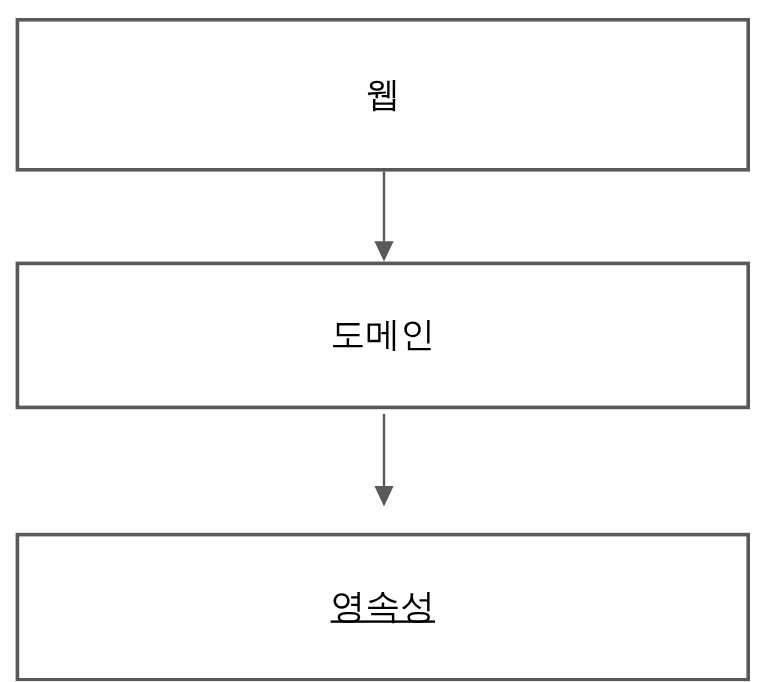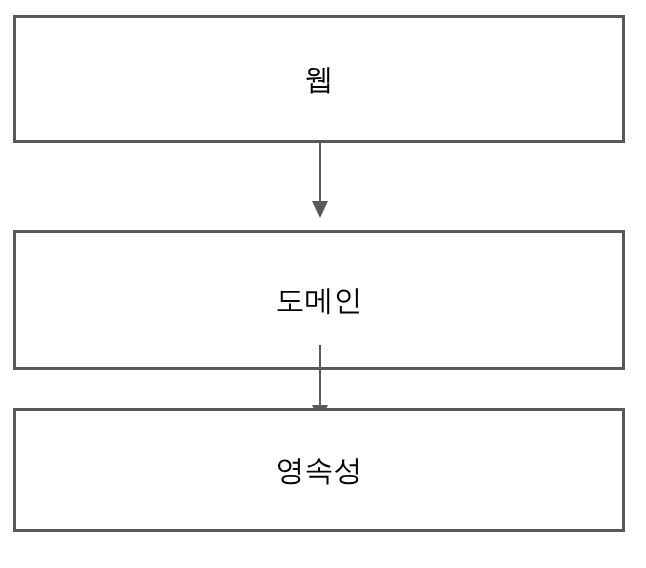--- a/index.html
+++ b/index.html
@@ -27,22 +27,22 @@
     justify-content: center;
   }
   .node-label {
     font-size: 29px;
     line-height: 1.2;
     color: var(--text, #000000);
     text-align: center;
     white-space: nowrap;
   }
   #node-web        { top: 15px;  height: 128px; }
-  #node-domain     { top: 218px; height: 140px; margin-top: 12px; }
-  #node-persistence{ top: 408px; height: 124px; }
+  #node-domain     { top: 218px; height: 123px; }
+  #node-persistence{ top: 444px; height: 124px; text-decoration: underline; }
 
   .arrow {
     position: absolute;
     left: 312px;           
     width: 16px;
     display: flex;
     flex-direction: column;
     align-items: center;
   }
   #arrow-1 { top: 143px; height: 75px; }

